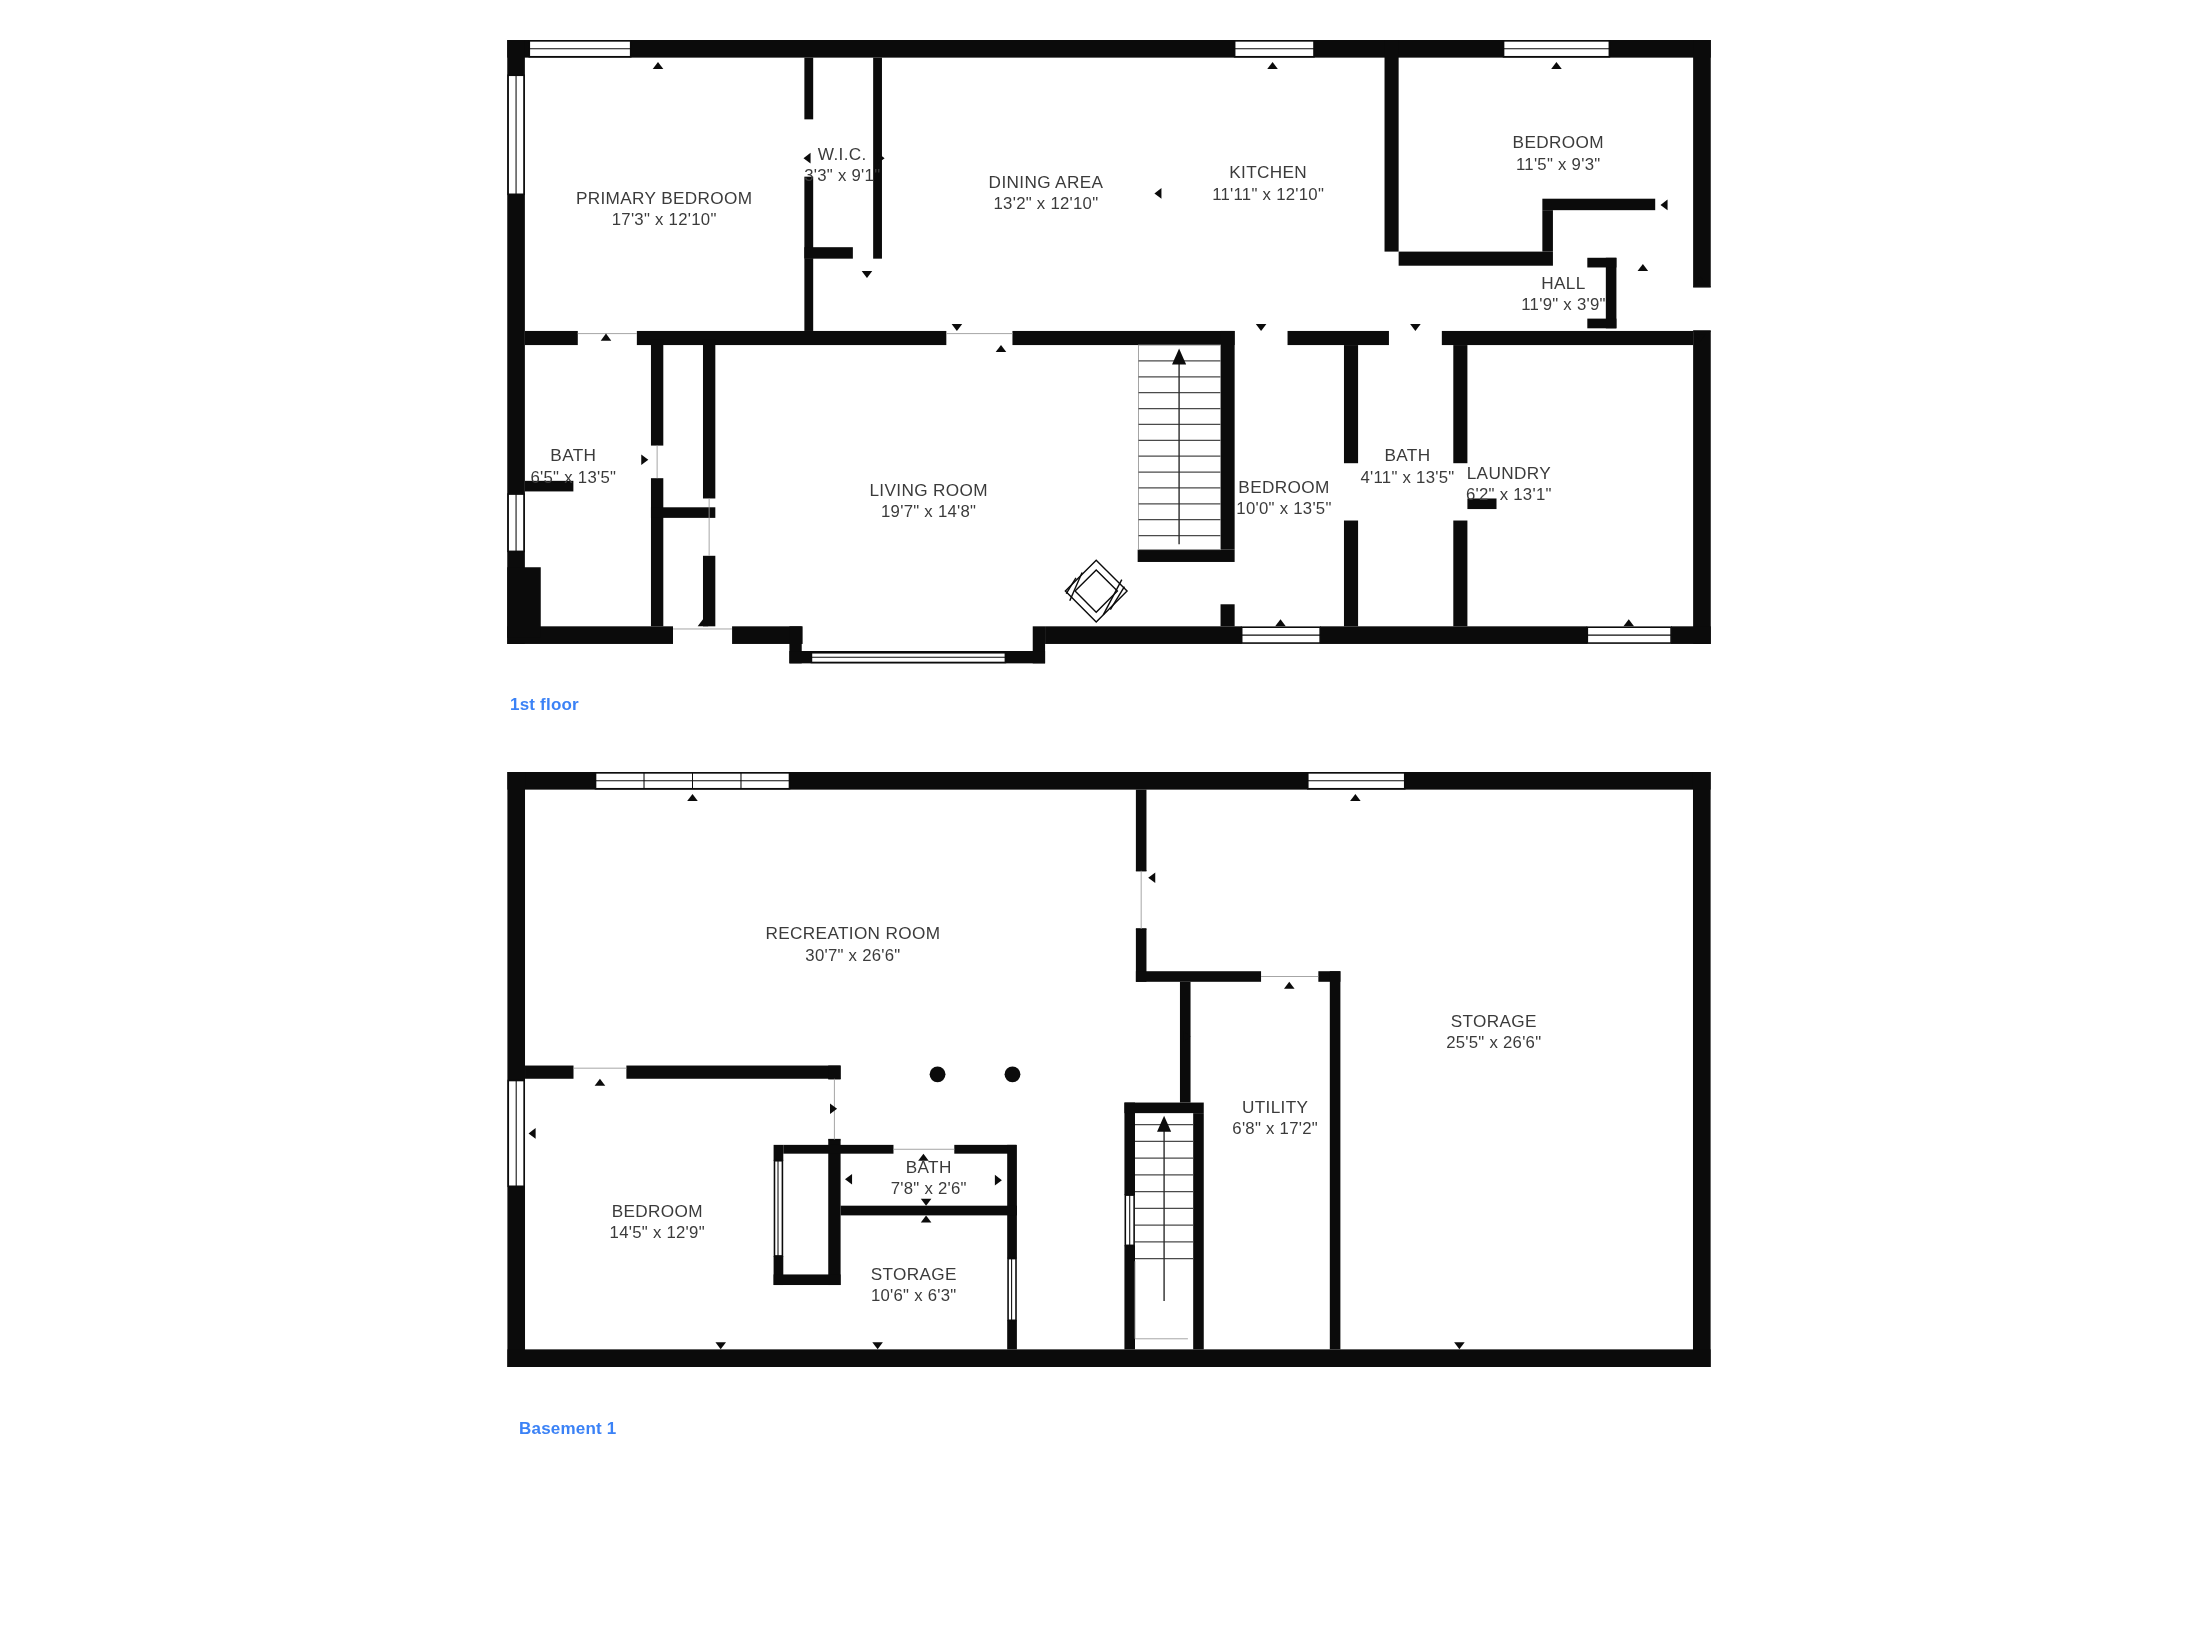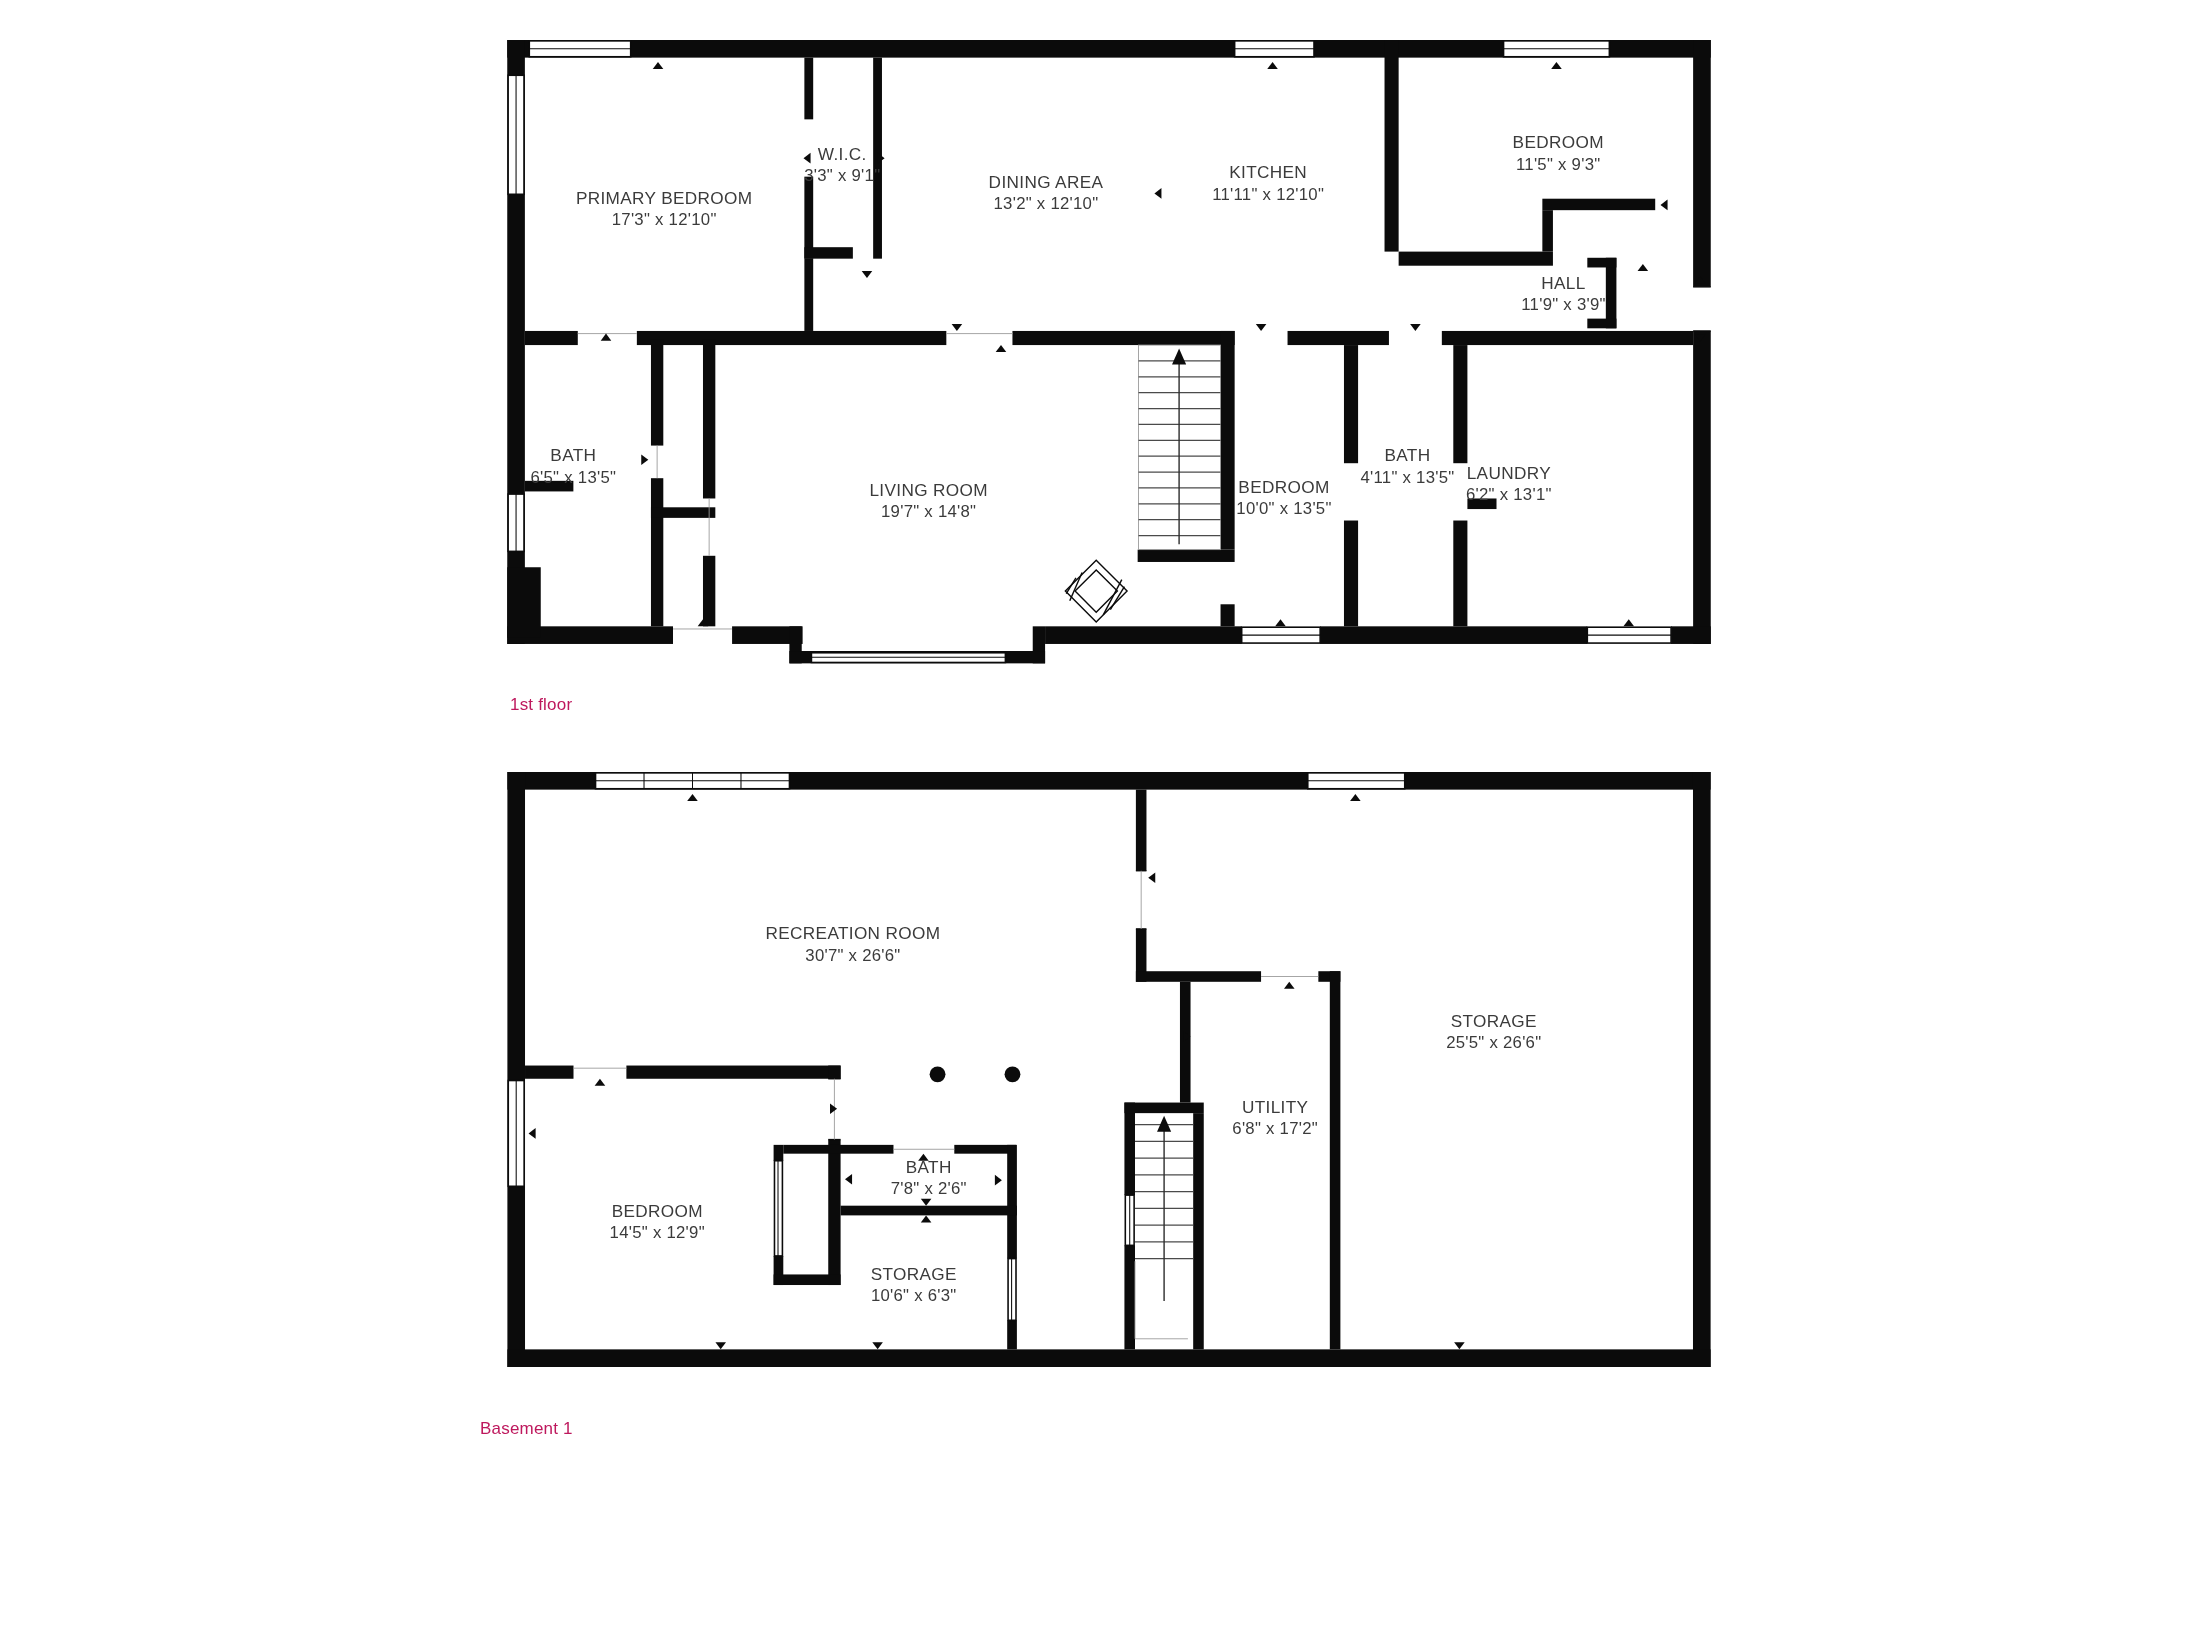--- a/index.html
+++ b/index.html
@@ -11,21 +11,21 @@
   svg .thin{stroke:#0b0b0b;stroke-width:1.6;fill:none;}
   svg .hair{stroke:#9a9a9a;stroke-width:1;fill:none;}
   svg .win{fill:#ffffff;stroke:#0b0b0b;stroke-width:1.8;}
   svg .winline{stroke:#0b0b0b;stroke-width:1.2;fill:none;}
   svg .arr{fill:#0b0b0b;}
   svg .tread{stroke:#4a4a4a;stroke-width:1.4;fill:none;}
   svg .updir{stroke:#2e2e2e;stroke-width:1.6;fill:none;}
   svg text{fill:#3b3b3b;}
   svg .rn{font-size:19.5px;letter-spacing:.4px;text-anchor:middle;}
   svg .rd{font-size:19px;letter-spacing:.3px;text-anchor:middle;}
-  .caption{position:absolute;font-size:17px;color:#be185d;letter-spacing:0.2px;}
+  .caption{position:absolute;font-size:17px;color:#3b82f6;letter-spacing:0.2px;font-weight:bold;}
 </style>
 </head>
 <body>
 
 <div class="canvas">
 
   <svg class="plan" style="left:507px;top:40px;width:1204px;height:626px" viewBox="0 0 1365 710">
 
     <g>
 
@@ -300,16 +300,16 @@
       <text class="rd" x="871" y="411">6'8" x 17'2"</text>
       <text class="rn" x="170" y="505">BEDROOM</text>
       <text class="rd" x="170" y="529">14'5" x 12'9"</text>
       <text class="rn" x="478" y="455">BATH</text>
       <text class="rd" x="478" y="479">7'8" x 2'6"</text>
       <text class="rn" x="461" y="576">STORAGE</text>
       <text class="rd" x="461" y="600">10'6" x 6'3"</text>
     </g>
   </svg>
 
-  <div class="caption" style="left:480px;top:1419px">Basement 1</div>
+  <div class="caption" style="left:519px;top:1419px">Basement 1</div>
 
 </div>
 
 
 </body></html>

